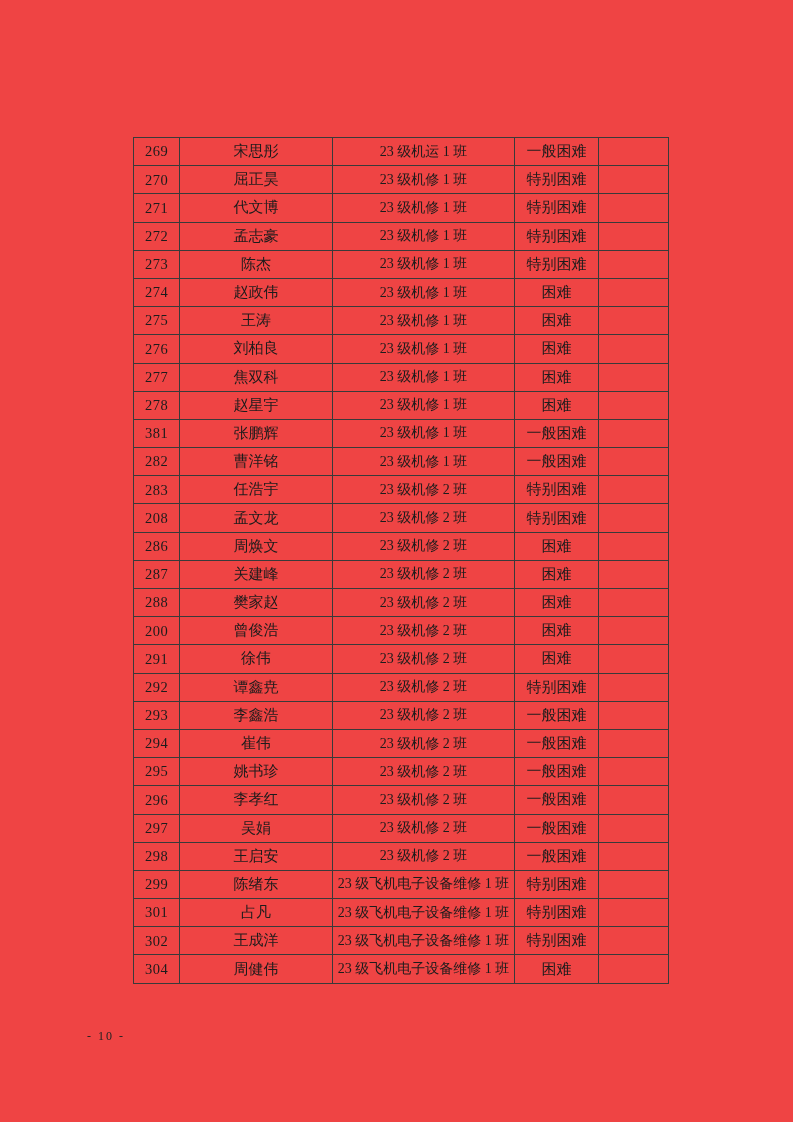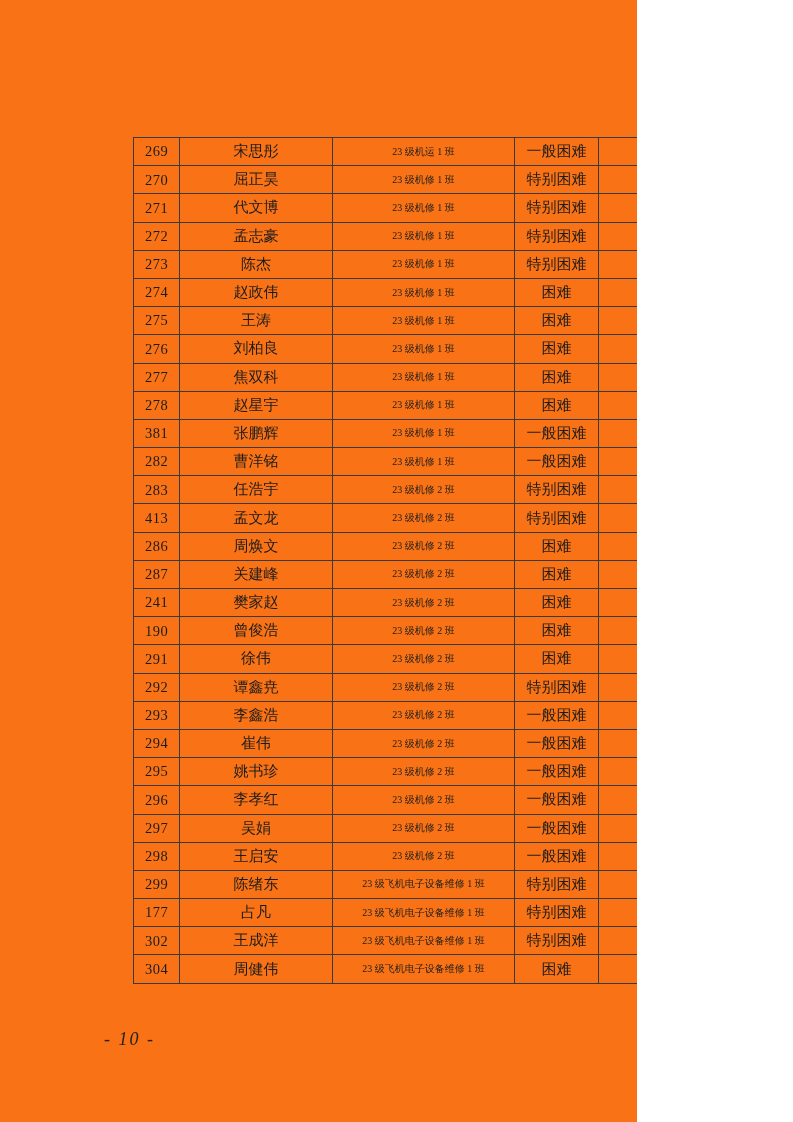--- a/index.html
+++ b/index.html
@@ -7,23 +7,23 @@
   body {
     width: 793px;
     height: 1122px;
     position: relative;
     font-family: "Liberation Serif", "DejaVu Serif", serif;
     color: #1c1c1c;
   }
   .page {
     position: absolute;
     left: 0; top: 0;
-    width: 637px;
+    width: 793px;
     height: 1122px;
-    background: #f97316;
+    background: #ef4444;
     overflow: hidden;
   }
   table.roster {
     position: absolute;
     left: 133px;
     top: 137px;
     width: 535px;
     height: 847px;
     border-collapse: collapse;
     table-layout: fixed;
@@ -34,31 +34,30 @@
   table.roster td {
     border: 1px solid #3a3a3a;
     text-align: center;
     vertical-align: middle;
     padding: 0 1px;
     white-space: nowrap;
     overflow: hidden;
     height: 23.5px;
     line-height: 1;
   }
-  table.roster td.c2 { font-size: 10px; }
+  table.roster td.c2 { font-size: 14px; }
   table.roster td.c0 { font-size: 14.5px; letter-spacing: 0.5px; }
   .footer-pagenum {
     position: absolute;
-    left: 104px;
+    left: 87px;
     top: 1029px;
-    font-size: 18px;
+    font-size: 12px;
     letter-spacing: 2px;
     color: #222222;
     font-family: "Liberation Serif", "DejaVu Serif", serif;
-    font-style: italic;
   }
 </style>
 </head>
 <body>
 
 <div class="page">
 
   <table class="roster">
     <colgroup>
       <col style="width:46px">
@@ -153,49 +152,49 @@
           <td class="c4"></td>
         </tr>
         <tr>
           <td class="c0">283</td>
           <td class="c1">任浩宇</td>
           <td class="c2">23 级机修 2 班</td>
           <td class="c3">特别困难</td>
           <td class="c4"></td>
         </tr>
         <tr>
-          <td class="c0">413</td>
+          <td class="c0">208</td>
           <td class="c1">孟文龙</td>
           <td class="c2">23 级机修 2 班</td>
           <td class="c3">特别困难</td>
           <td class="c4"></td>
         </tr>
         <tr>
           <td class="c0">286</td>
           <td class="c1">周焕文</td>
           <td class="c2">23 级机修 2 班</td>
           <td class="c3">困难</td>
           <td class="c4"></td>
         </tr>
         <tr>
           <td class="c0">287</td>
           <td class="c1">关建峰</td>
           <td class="c2">23 级机修 2 班</td>
           <td class="c3">困难</td>
           <td class="c4"></td>
         </tr>
         <tr>
-          <td class="c0">241</td>
+          <td class="c0">288</td>
           <td class="c1">樊家赵</td>
           <td class="c2">23 级机修 2 班</td>
           <td class="c3">困难</td>
           <td class="c4"></td>
         </tr>
         <tr>
-          <td class="c0">190</td>
+          <td class="c0">200</td>
           <td class="c1">曾俊浩</td>
           <td class="c2">23 级机修 2 班</td>
           <td class="c3">困难</td>
           <td class="c4"></td>
         </tr>
         <tr>
           <td class="c0">291</td>
           <td class="c1">徐伟</td>
           <td class="c2">23 级机修 2 班</td>
           <td class="c3">困难</td>
@@ -251,21 +250,21 @@
           <td class="c4"></td>
         </tr>
         <tr>
           <td class="c0">299</td>
           <td class="c1">陈绪东</td>
           <td class="c2">23 级飞机电子设备维修 1 班</td>
           <td class="c3">特别困难</td>
           <td class="c4"></td>
         </tr>
         <tr>
-          <td class="c0">177</td>
+          <td class="c0">301</td>
           <td class="c1">占凡</td>
           <td class="c2">23 级飞机电子设备维修 1 班</td>
           <td class="c3">特别困难</td>
           <td class="c4"></td>
         </tr>
         <tr>
           <td class="c0">302</td>
           <td class="c1">王成洋</td>
           <td class="c2">23 级飞机电子设备维修 1 班</td>
           <td class="c3">特别困难</td>

